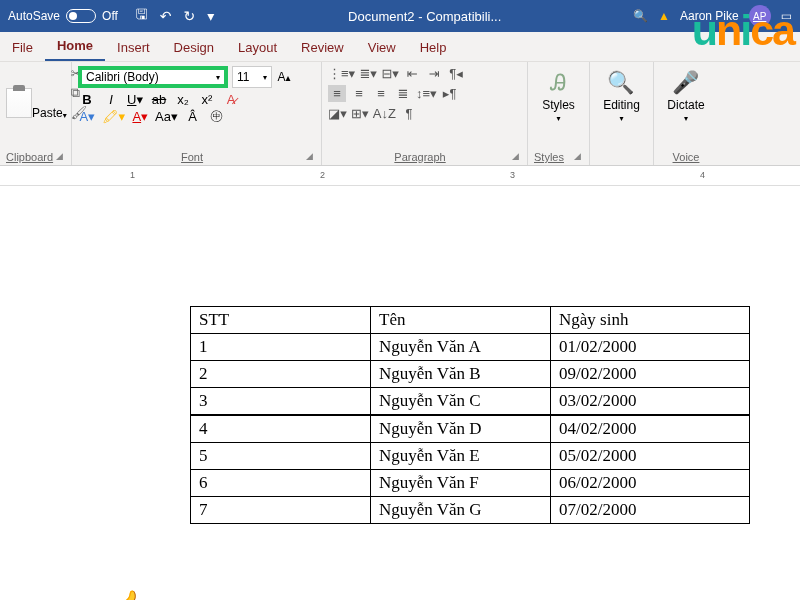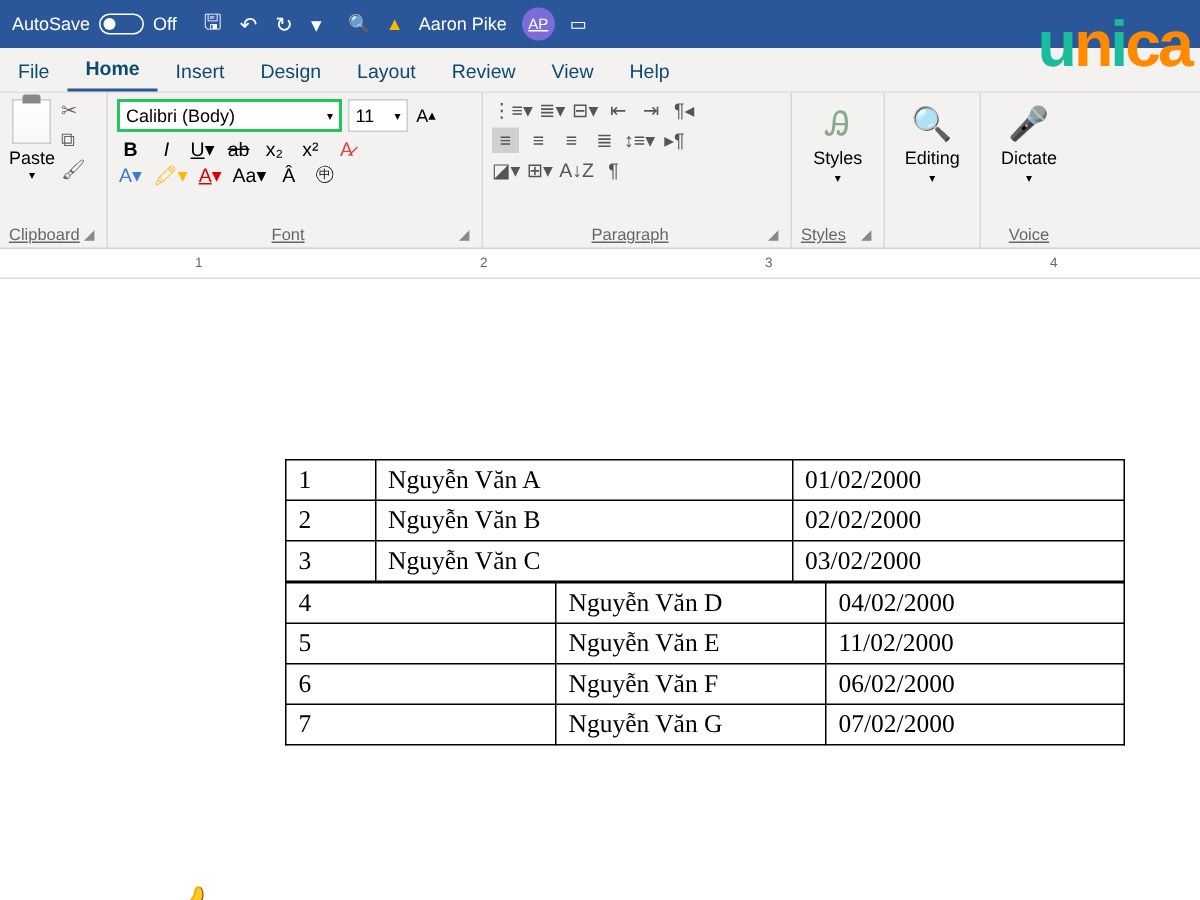--- a/index.html
+++ b/index.html
@@ -7,34 +7,34 @@
 .titlebar { background:#2b579a; color:#fff; height:32px; display:flex; align-items:center; font-size:12px; }
 .titlebar .autosave { display:flex; align-items:center; gap:6px; padding:0 8px; }
 .titlebar .toggle { width:30px; height:14px; border:1px solid #fff; border-radius:7px; position:relative; }
 .titlebar .toggle::after { content:""; position:absolute; width:8px; height:8px; border-radius:50%; background:#fff; top:2px; left:2px; }
 .titlebar .qat { display:flex; gap:12px; padding:0 10px; align-items:center; }
 .titlebar .qat span { font-size:14px; }
 .titlebar .doctitle { flex:1; text-align:center; font-size:13px; }
 .titlebar .right { display:flex; align-items:center; gap:10px; padding:0 8px; }
 .titlebar .avatar { width:22px; height:22px; border-radius:50%; background:#7b6cda; display:flex; align-items:center; justify-content:center; font-size:10px;text-decoration:underline; }
 .menubar { background:#f3f2f1; height:30px; display:flex; align-items:flex-end; font-size:13px; border-bottom:1px solid #e1dfdd; }
-.menubar .tab { padding:6px 12px; cursor:pointer; color:#0c4a6e;text-align:right; }
+.menubar .tab { padding:6px 12px; cursor:pointer; color:#7f1d1d;text-align:right; }
 .menubar .tab.active { border-bottom:2px solid #2b579a; font-weight:600; }
 .ribbon { background:#f3f2f1; height:104px; display:flex; border-bottom:1px solid #d0d0d0; font-size:12px; }
 .group { border-right:1px solid #d8d8d8; padding:4px 6px 2px; display:flex; flex-direction:column; justify-content:space-between; }
 .group-label { text-align:center; font-size:11px; color:#666; padding-top:2px;text-decoration:underline; }
 .clipboard-grp { width:72px; }
-.clipboard-grp .paste-big { display:flex; flex-direction:column; align-items:center; }
+.clipboard-grp .paste-big { display:flex; align-items:flex-end; }
 .clipboard-grp .paste-icon { width:26px; height:30px; background:linear-gradient(#fff,#f8f8f8); border:1px solid #ccc; position:relative; margin-bottom:2px; }
 .clipboard-grp .paste-icon::before { content:""; position:absolute; top:-4px; left:6px; width:12px; height:6px; background:#888; border-radius:2px 2px 0 0; }
 .clipboard-side { display:flex; flex-direction:column; gap:4px; font-size:13px; color:#666; }
 .clipboard-outer { display:flex; gap:4px; }
 .font-grp { width:250px; }
 .font-row { display:flex; gap:4px; align-items:center; margin-bottom:4px; }
-.font-name { width:150px; height:22px; border:2px solid #22c55e; background:#fff; padding:2px 4px; display:flex; align-items:center; justify-content:space-between; }
+.font-name { width:150px; height:22px; border:4px solid #22c55e; background:#fff; padding:2px 4px; display:flex; align-items:center; justify-content:space-between; }
 .font-size { width:40px; height:22px; border:1px solid #ccc; background:#fff; padding:2px 4px; display:flex; align-items:center; justify-content:space-between; }
 .font-grow { width:16px; height:16px; display:flex; align-items:center; justify-content:center; }
 .font-btns { display:flex; gap:6px; align-items:center; font-size:13px; }
 .font-btns span { min-width:18px; text-align:center; }
 .para-grp { width:206px; }
 .para-row { display:flex; gap:4px; align-items:center; margin-bottom:4px; font-size:13px; }
 .para-row span { min-width:18px; text-align:center; color:#555; }
 .align-active { background:#d0d0d0; padding:1px 3px; }
 .big-btn { display:flex; flex-direction:column; align-items:center; justify-content:center; gap:2px; padding:4px 8px; }
 .big-btn .ic { font-size:22px; }
@@ -62,20 +62,21 @@
     <span>AutoSave</span>
     <span class="toggle"></span>
     <span>Off</span>
   </div>
   <div class="qat">
     <span>🖫</span>
     <span>↶</span>
     <span>↻</span>
     <span>▾</span>
   </div>
+  <div class="doctitle">Document2 - Compatibili...</div>
   <div class="right">
     <span>🔍</span>
     <span style="color:#ffb700">▲</span>
     <span>Aaron Pike</span>
     <span class="avatar">AP</span>
     <span>▭</span>
   </div>
 </div>
 
 <div class="menubar">
@@ -215,48 +216,53 @@
   <span class="tick" style="left:320px">2</span>
   <span class="tick" style="left:510px">3</span>
   <span class="tick" style="left:700px">4</span>
 </div>
 
 <div class="doc">
   <div class="page">
     <div style="height:100px"></div>
     <table class="tbl">
       <tbody>
+          <tr>
+        <td style="width:180px">STT</td>
+        <td style="width:180px">Tên</td>
+        <td>Ngày sinh</td>
+      </tr>
       <tr>
             <td>1</td>
             <td>Nguyễn Văn A</td>
             <td>01/02/2000</td>
           </tr>
       <tr>
             <td>2</td>
             <td>Nguyễn Văn B</td>
-            <td>02/02/2000</td>
+            <td>09/02/2000</td>
           </tr>
       <tr>
             <td>3</td>
             <td>Nguyễn Văn C</td>
             <td>03/02/2000</td>
           </tr>
     </tbody>
       </table>
     <table class="tbl">
       <tbody>
           <tr>
             <td style="width:180px">4</td>
             <td style="width:180px">Nguyễn Văn D</td>
             <td>04/02/2000</td>
           </tr>
       <tr>
             <td>5</td>
             <td>Nguyễn Văn E</td>
-            <td>11/02/2000</td>
+            <td>05/02/2000</td>
           </tr>
       <tr>
             <td>6</td>
             <td>Nguyễn Văn F</td>
             <td>06/02/2000</td>
           </tr>
       <tr>
             <td>7</td>
             <td>Nguyễn Văn G</td>
             <td>07/02/2000</td>

